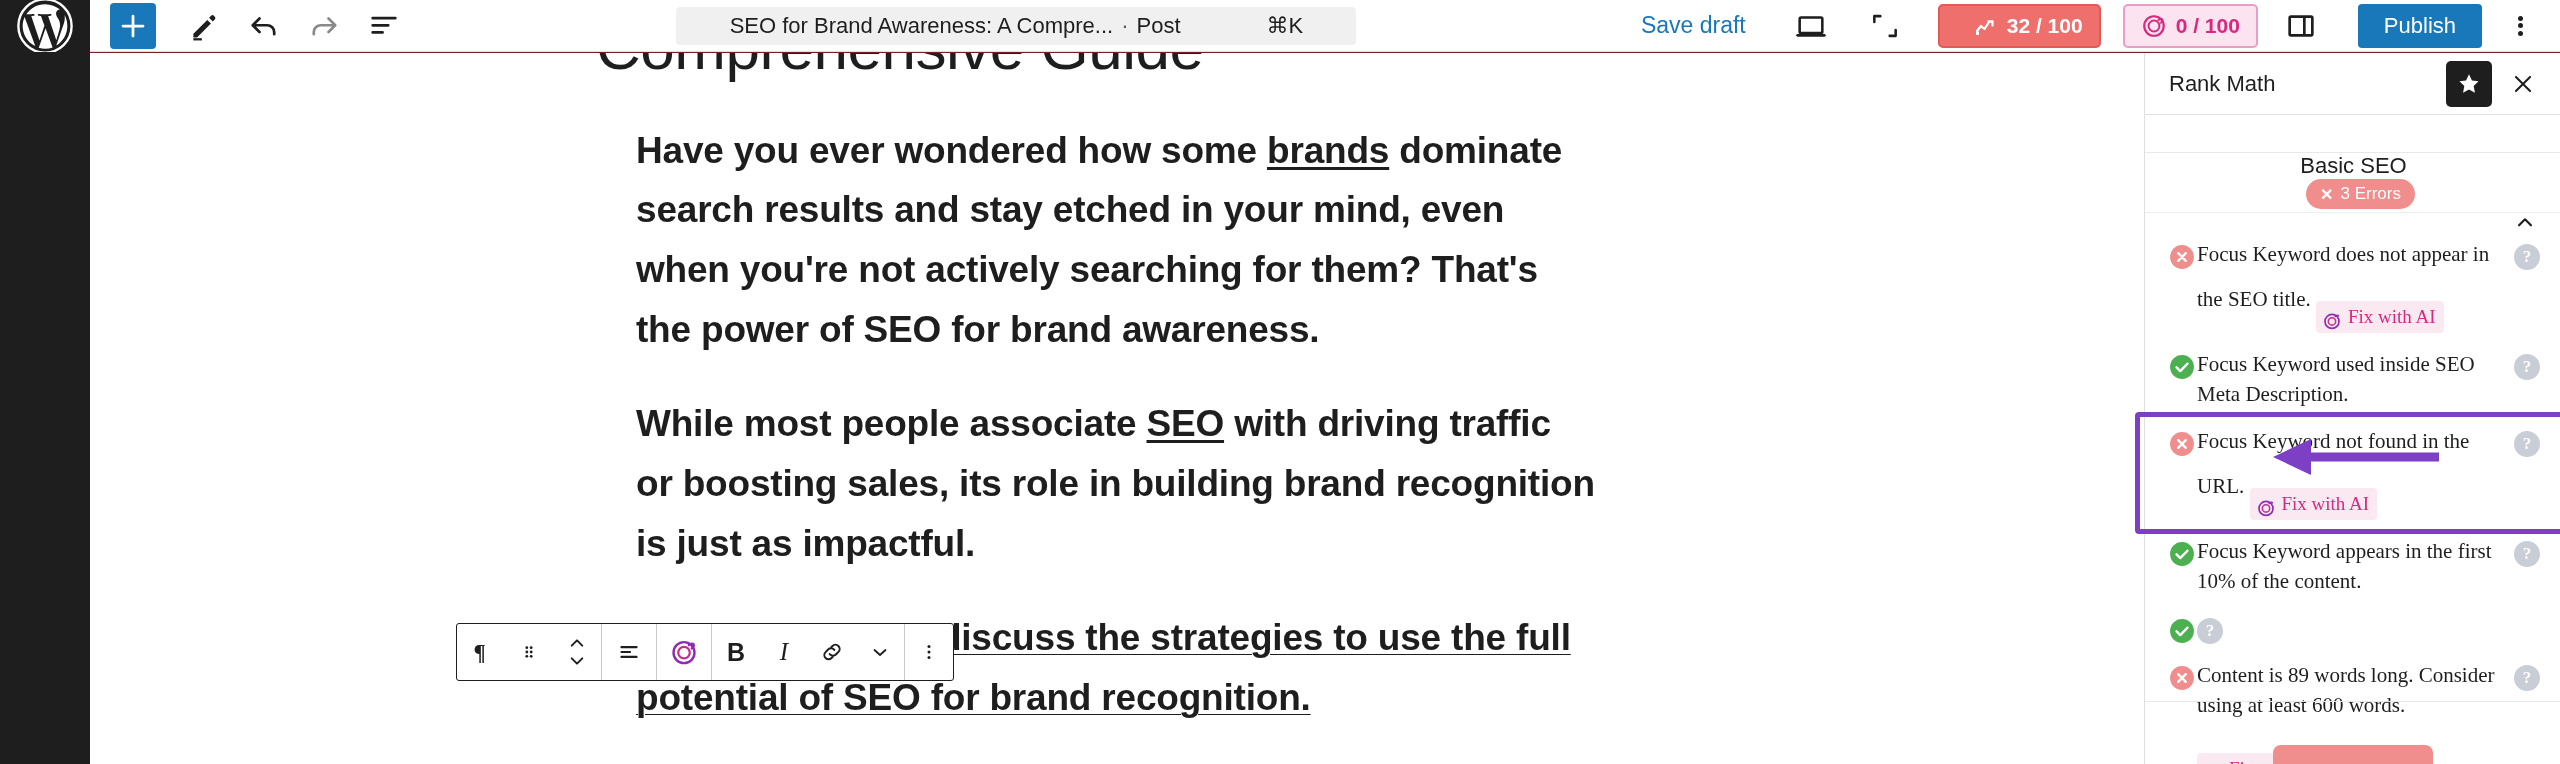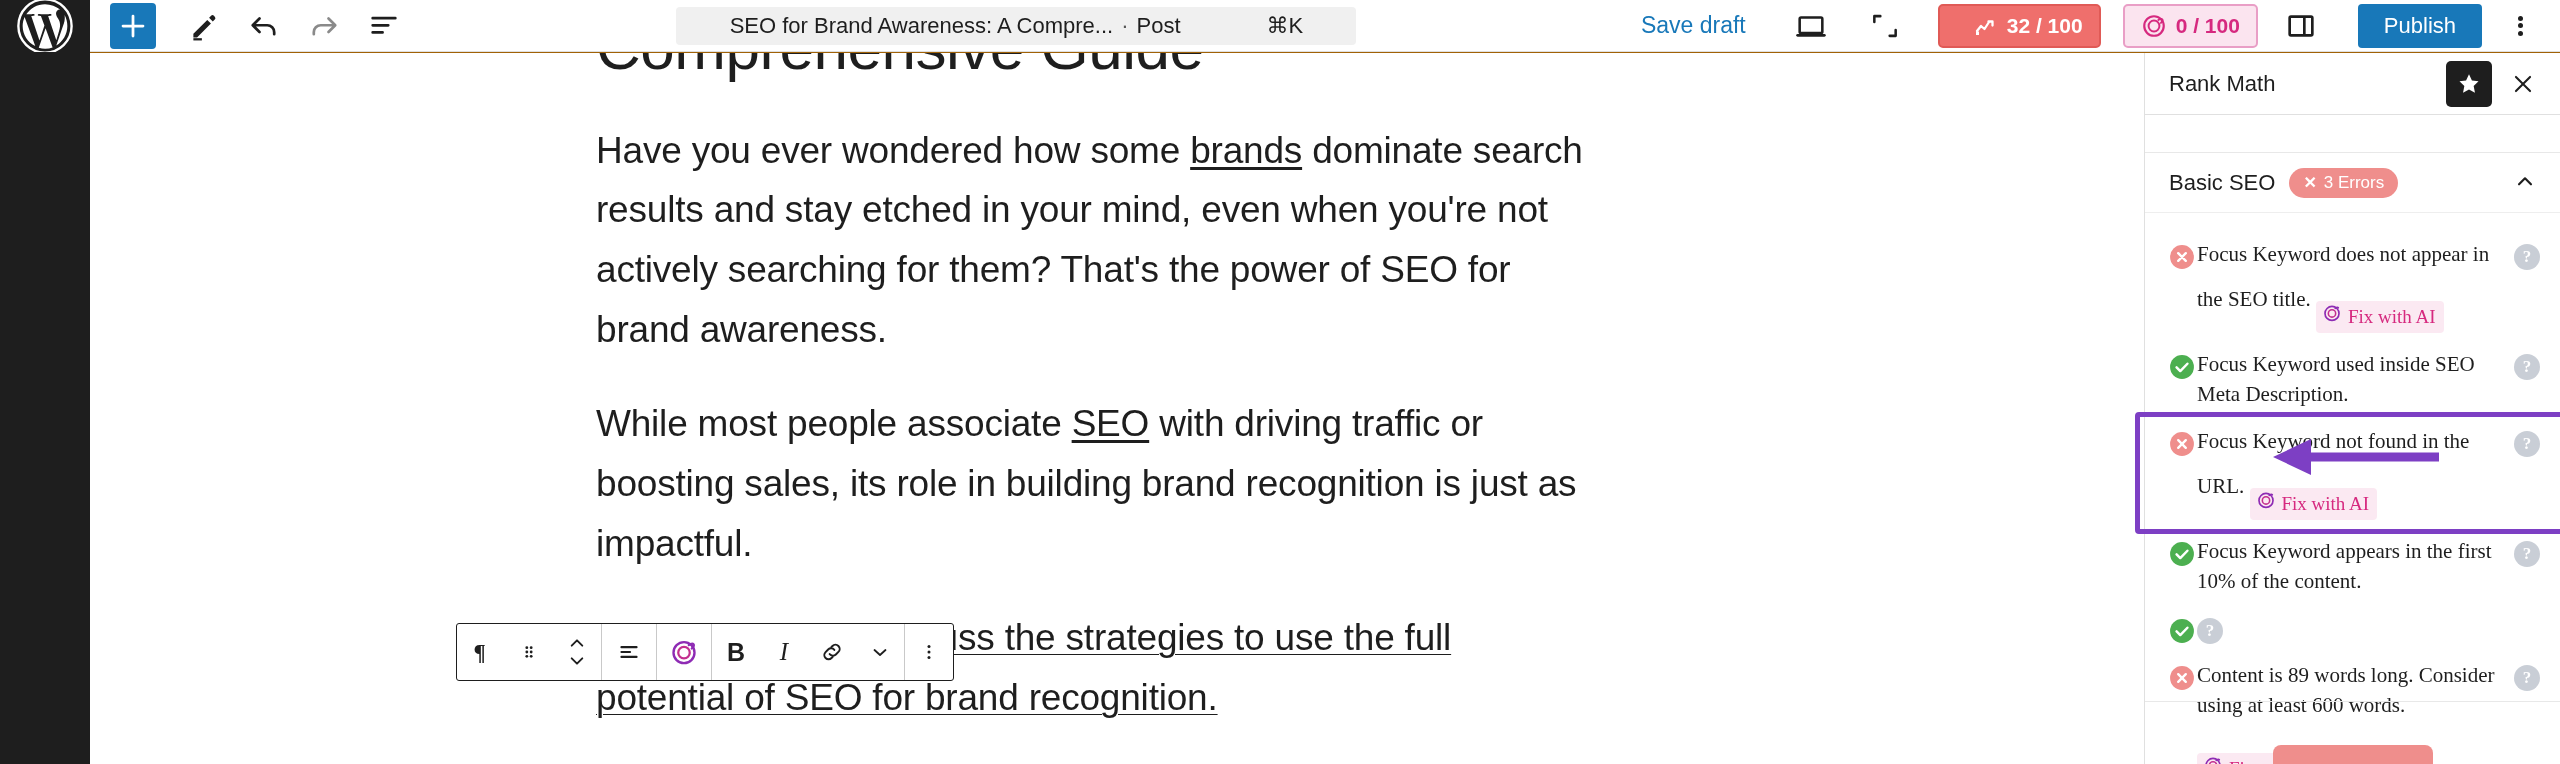--- a/index.html
+++ b/index.html
@@ -3,21 +3,21 @@
 <meta charset="utf-8">
 <style>
   * { box-sizing: border-box; margin: 0; padding: 0; }
   html, body {
     width: 2560px; height: 764px;
     overflow: hidden;
     background: #ffffff;
     font-family: "Liberation Sans", sans-serif;
   }
 
-  .app { position: relative; width: 2560px; height: 546px; background:#a16207; }
+  .app { position: relative; width: 2560px; height: 546px; background:#7f1d1d; }
 
   
   .topbar {
     position: absolute; top:0; left:0; width:2560px; height:52px;
     background:#ffffff;
     border-bottom:1px solid #e0e0e0;
     display:flex; align-items:center;
   }
   .wp-logo-box {
     width:90px; height:52px; background:#1e1e1e;
@@ -89,22 +89,22 @@
     background:#ffffff; overflow:hidden;
   }
   .doc {
     position:absolute; left:506px; top:-44px; width:1000px;
   }
   .post-title {
     font-size:62px; line-height:1.25; color:#1e1e1e; font-weight:400;
     letter-spacing:-0.5px; white-space:nowrap;
   }
   .para {
-    font-size:37px; line-height:1.62; color:#1e1e1e; font-weight:400;
-    margin-top:34px; letter-spacing:-0.2px;
+    font-size:37px; line-height:1.62; color:#1e1e1e; font-weight:700;
+    margin-top:34px; letter-spacing:-0.2px;margin-left:40px;
   }
   .para u { text-decoration:underline; text-underline-offset:4px; }
   .para-selected { text-decoration: underline; text-underline-offset:4px; text-decoration-thickness:1px;}
 
   
   .block-toolbar {
     position:absolute; left:366px; top:570px;
     height:58px; display:flex; align-items:stretch;
     background:#fff; border:1px solid #1e1e1e; border-radius:3px;
     z-index:30;
@@ -133,21 +133,21 @@
     display:flex; align-items:center; justify-content:center; cursor:pointer;
   }
   .rm-close {
     width:46px; height:46px; display:flex; align-items:center; justify-content:center;
     cursor:pointer; margin-left:8px;
   }
   .rm-gap { height:38px; border-bottom:1px solid #e8e8e8; }
 
   .rm-section-head {
     height:60px; display:flex; align-items:center; padding:0 22px 0 24px;
-    border-bottom:1px solid #eeeeee; cursor:pointer;
+    border-bottom:1px solid #eeeeee; cursor:pointer;flex-direction:column;
   }
   .rm-section-title { font-size:22px; color:#1e1e1e; font-weight:400; }
   .err-badge {
     margin-left:14px; background:#ef8e8c; color:#fff;
     border-radius:999px; padding:5px 14px; font-size:17px;
     display:inline-flex; align-items:center; gap:7px;
   }
   .err-badge .x { font-size:16px; font-weight:bold; }
   .chev-up { margin-left:auto; }
 
@@ -155,21 +155,21 @@
   .rm-item {
     display:flex; align-items:flex-start; gap:2px;
     padding:8px 20px 8px 24px;
     font-family:Liberation Serif, serif;
   }
   .status-dot { width:26px; height:26px; flex:0 0 26px; margin-top:5px; }
   .rm-text {
     flex:1; font-size:21px; line-height:1.45; color:#1e1e1e;
   }
   .fix-ai {
-    display:inline-flex; align-items:flex-start; gap:6px;
+    display:inline-flex; align-items:flex-end; gap:6px;
     background:#fbe9f2; border-radius:4px; padding:2px 8px 2px 6px;
     color:#d6297f; font-size:19px; white-space:nowrap; cursor:pointer;
     vertical-align:middle;
     margin-top:32px;
   }
   .help-q {
     width:26px; height:26px; flex:0 0 26px; margin-top:5px;
     border-radius:50%; background:#c9ced6; color:#fff;
     font-size:17px; font-weight:bold; display:flex; align-items:center; justify-content:center;
     cursor:pointer;

